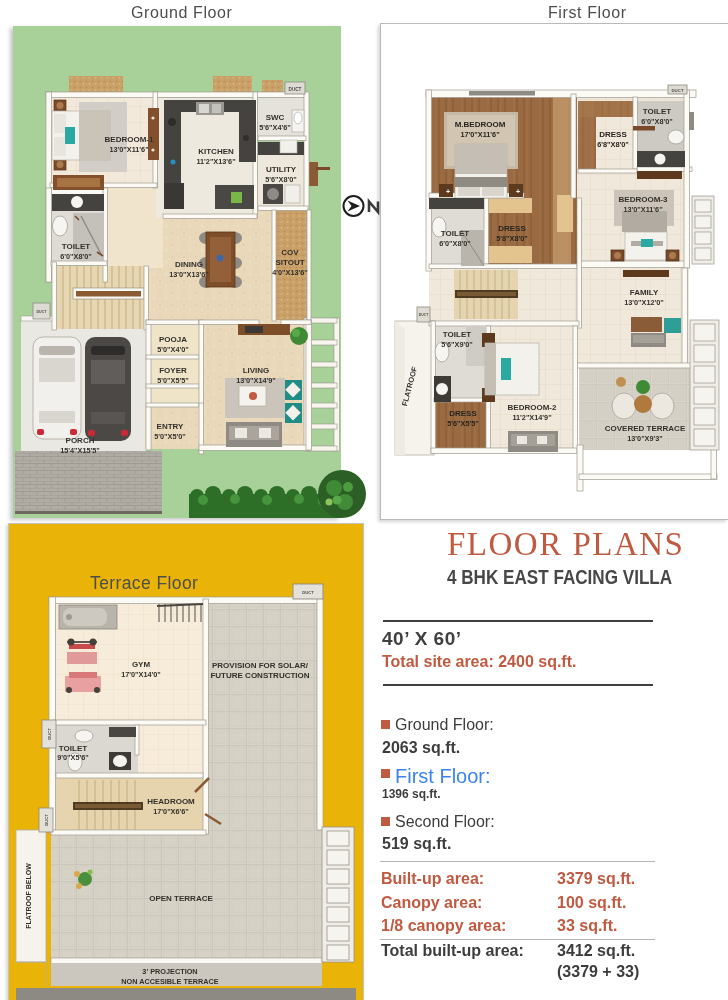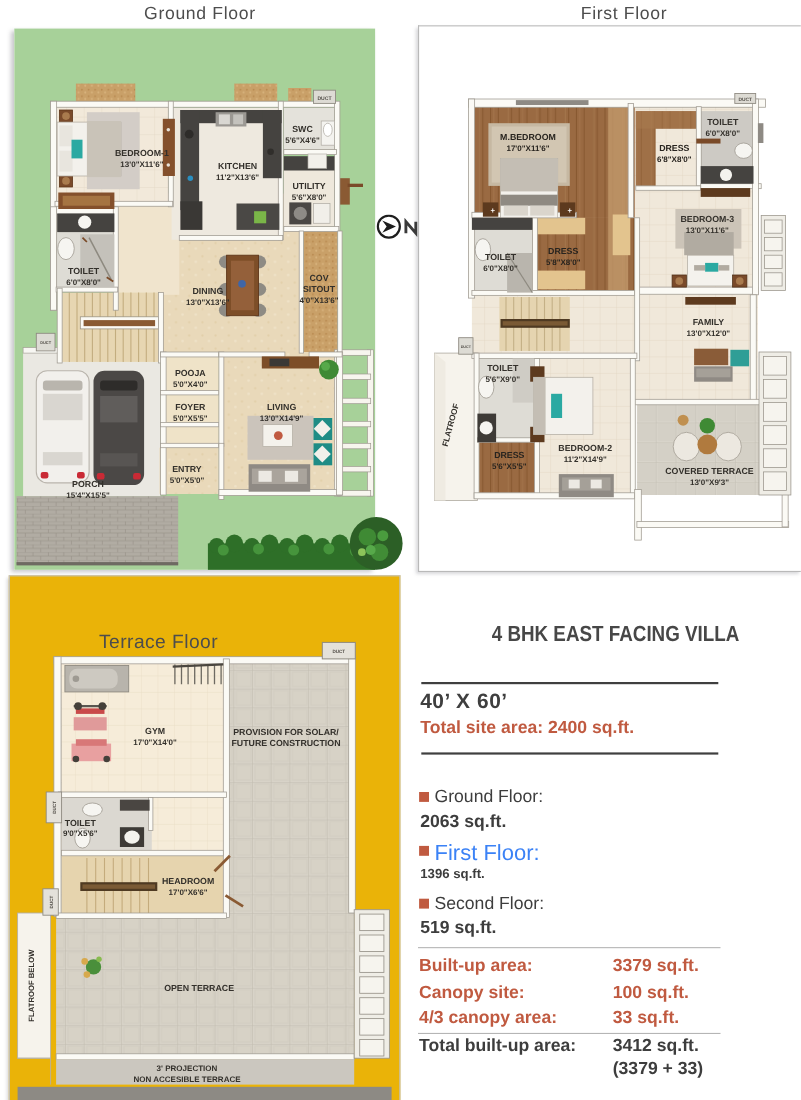--- a/index.html
+++ b/index.html
@@ -3,21 +3,21 @@
 <meta charset="utf-8">
 <style>
   html,body{margin:0;padding:0;width:728px;height:1000px;background:#ffffff;
     font-family:"Liberation Sans",sans-serif;}
   .abs{position:absolute;}
   .ptitle{position:absolute;color:#4d4d4d;font-size:16px;letter-spacing:0.6px;font-weight:400;}
 </style>
 </head>
 <body>
 <div class="ptitle" style="left:131px;top:4px;">Ground Floor</div>
-<div class="ptitle" style="left:528px;top:4px;text-align:center;">First Floor</div>
+<div class="ptitle" style="left:548px;top:4px;text-align:center;">First Floor</div>
 
 <div class="abs" style="left:13px;top:26px;width:328px;height:492px;box-shadow:-3px 2px 4px rgba(130,130,140,0.45);">
 <svg width="328" height="492" viewBox="0 0 328 492" style="overflow:visible">
 <defs>
   <pattern id="brick" width="14" height="7" patternUnits="userSpaceOnUse">
     <rect width="14" height="7" fill="#b1aca3"></rect>
     <path d="M0 0H14M0 3.5H14 M3 0V3.5 M10 3.5V7" stroke="#9a958c" stroke-width="0.7" fill="none"></path>
   </pattern>
   <pattern id="tantex" width="6" height="6" patternUnits="userSpaceOnUse">
     <rect width="6" height="6" fill="#c9a068"></rect>
@@ -596,20 +596,21 @@
         <text x="162" y="290" font-size="7.3">17'0"X6'6"</text>
     <text x="172" y="377">OPEN TERRACE</text>
     <text x="161" y="450" font-size="7.3">3' PROJECTION</text>
     <text x="161" y="460" font-size="7.3">NON ACCESIBLE TERRACE</text>
   </g>
   <text x="22" y="372" font-size="7" font-weight="bold" fill="#33302b" transform="rotate(-90 22 372)" text-anchor="middle">FLATROOF BELOW</text>
 </svg>
 </div>
 
 <div class="abs" style="left:380px;top:520px;width:348px;height:480px;">
+  <div class="abs" style="left:67px;top:6px;white-space:nowrap;color:#bf5a41;font-family:'Liberation Serif',serif;font-size:33px;letter-spacing:1.5px;">FLOOR PLANS</div>
   <div class="abs" style="left:67px;top:46px;white-space:nowrap;color:#474747;font-size:20px;font-weight:bold;transform:scaleX(0.855);transform-origin:0 0;">4 BHK EAST FACING VILLA</div>
   <div class="abs" style="left:3px;top:100px;width:270px;border-top:2px solid #3f3f3f;"></div>
   <div class="abs" style="left:2px;top:108px;color:#3f3f3f;font-size:19px;font-weight:bold;letter-spacing:0.5px;">40’ X 60’</div>
   <div class="abs" style="left:2px;top:133px;color:#c05a40;font-size:16px;font-weight:bold;text-align:center;">Total site area: 2400 sq.ft.</div>
   <div class="abs" style="left:3px;top:164px;width:270px;border-top:2px solid #3f3f3f;"></div>
 
   <div class="abs" style="left:1px;top:200px;width:9px;height:9px;background:#c05a40;"></div>
   <div class="abs" style="left:15px;top:196px;color:#3d3d3d;font-size:16px;">Ground Floor:</div>
   <div class="abs" style="left:2px;top:219px;color:#3d3d3d;font-size:16px;font-weight:bold;">2063 sq.ft.</div>
 
@@ -617,21 +618,21 @@
   <div class="abs" style="left:15px;top:245px;color:#3b82f6;font-size:20px;">First Floor:</div>
   <div class="abs" style="left:2px;top:267px;color:#3d3d3d;font-size:12px;font-weight:bold;">1396 sq.ft.</div>
 
   <div class="abs" style="left:1px;top:297px;width:9px;height:9px;background:#c05a40;"></div>
   <div class="abs" style="left:15px;top:293px;color:#3d3d3d;font-size:16px;">Second Floor:</div>
   <div class="abs" style="left:2px;top:315px;color:#3d3d3d;font-size:16px;font-weight:bold;">519 sq.ft.</div>
 
   <div class="abs" style="left:0px;top:341px;width:275px;border-top:1px solid #b5b5b5;"></div>
   <div class="abs" style="left:1px;top:350px;color:#c05a40;font-size:16px;font-weight:bold;">Built-up area:</div>
   <div class="abs" style="left:177px;top:350px;color:#c05a40;font-size:16px;font-weight:bold;">3379 sq.ft.</div>
-  <div class="abs" style="left:1px;top:374px;color:#c05a40;font-size:16px;font-weight:bold;">Canopy site:</div>
+  <div class="abs" style="left:1px;top:374px;color:#c05a40;font-size:16px;font-weight:bold;">Canopy area:</div>
   <div class="abs" style="left:177px;top:374px;color:#c05a40;font-size:16px;font-weight:bold;">100 sq.ft.</div>
-  <div class="abs" style="left:1px;top:397px;color:#c05a40;font-size:16px;font-weight:bold;">4/3 canopy area:</div>
+  <div class="abs" style="left:1px;top:397px;color:#c05a40;font-size:16px;font-weight:bold;">1/8 canopy area:</div>
   <div class="abs" style="left:177px;top:397px;color:#c05a40;font-size:16px;font-weight:bold;">33 sq.ft.</div>
   <div class="abs" style="left:0px;top:419px;width:275px;border-top:1px solid #b5b5b5;"></div>
   <div class="abs" style="left:1px;top:422px;color:#3d3d3d;font-size:16px;font-weight:bold;">Total built-up area:</div>
   <div class="abs" style="left:177px;top:422px;color:#3d3d3d;font-size:16px;font-weight:bold;">3412 sq.ft.</div>
   <div class="abs" style="left:177px;top:443px;color:#3d3d3d;font-size:16px;font-weight:bold;">(3379 + 33)</div>
 </div>
 
 </body></html>

